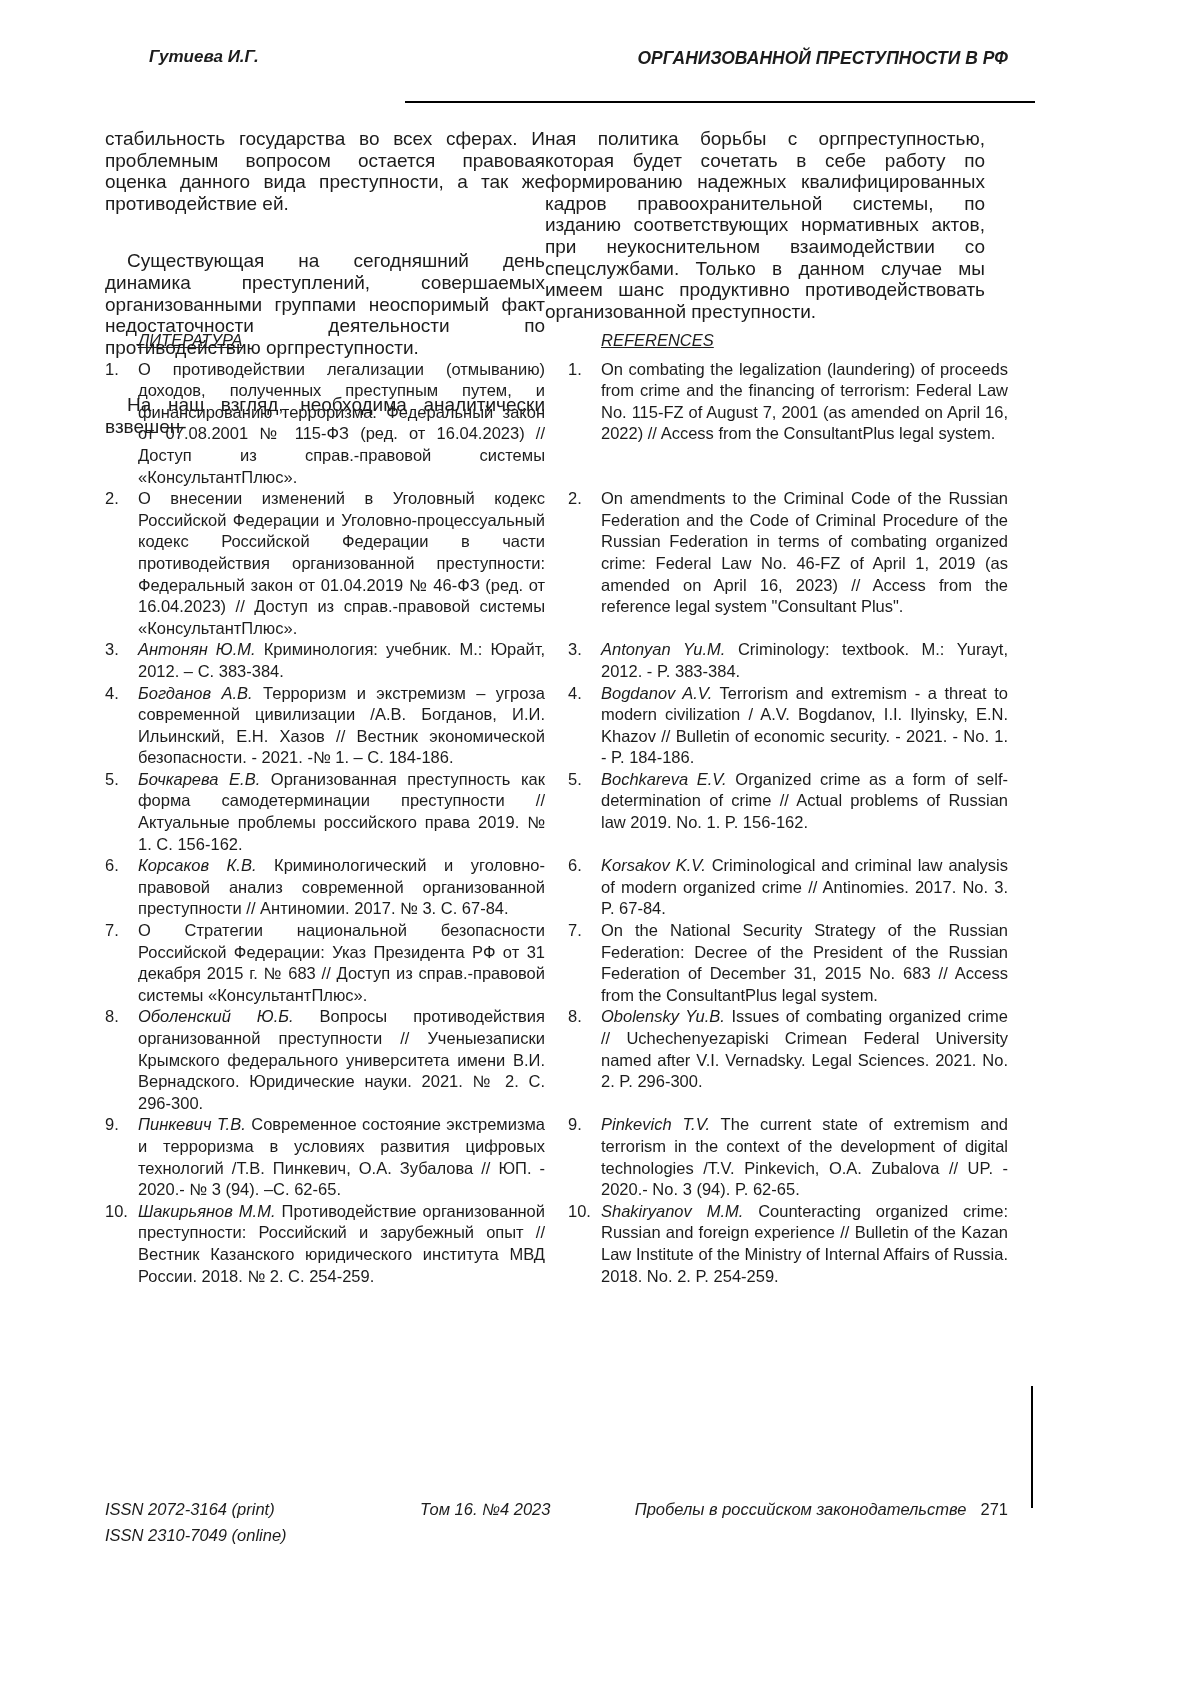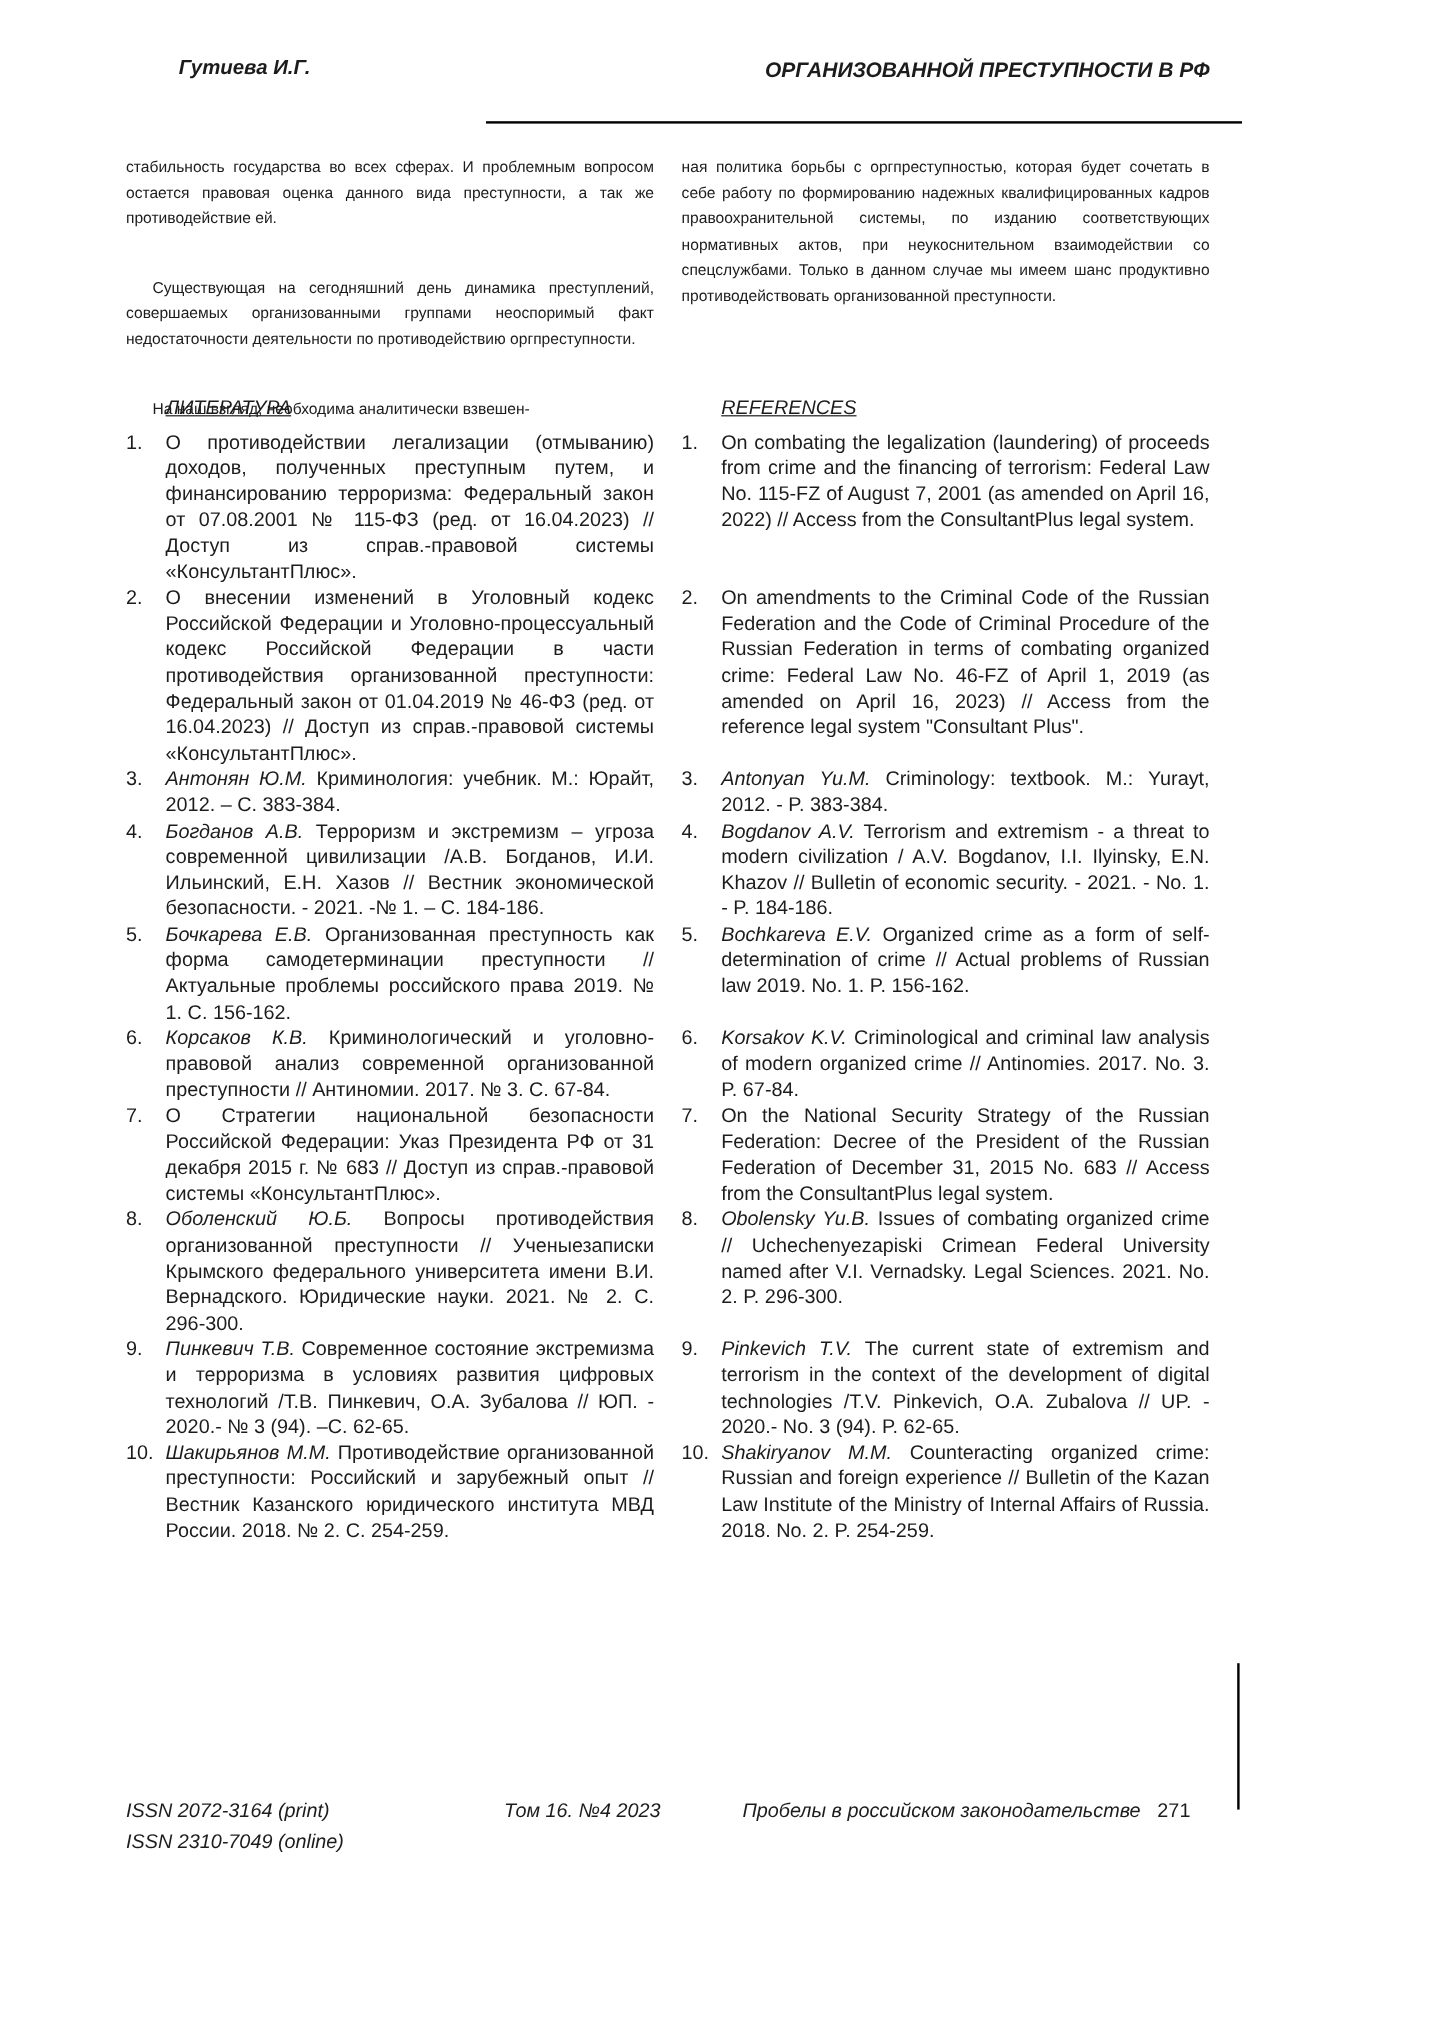--- a/index.html
+++ b/index.html
@@ -26,22 +26,22 @@
     line-height: 1.5;
   }
   .hrule {
     position: absolute; left: 405px; top: 101px;
     width: 630px; height: 2px; background: #000;
   }
 
   
   .intro {
     position: absolute; left: 105px; top: 128px; width: 903px;
-    display: grid; grid-template-columns: 440px 440px; column-gap: 23px;
-    font-size: 13px; line-height: 21.6px; text-align: justify;
+    display: grid; grid-template-columns: 440px 440px; 
+    font-size: 19px; line-height: 21.6px; text-align: justify;
   }
   .intro p { margin: 0; }
   .intro p.indent { text-indent: 22px; margin-top: 36px; }
 
   
   .refs {
     position: absolute; left: 105px; top: 330px; width: 903px;
     display: grid; grid-template-columns: 440px 440px; column-gap: 23px;
     font-size: 16.5px; line-height: 21.6px;
   }
@@ -58,21 +58,21 @@
   .vrule {
     position: absolute; left: 1031px; top: 1386px;
     width: 2px; height: 122px; background: #000;
   }
   .footer {
     position: absolute; left: 105px; top: 1497px; width: 903px;
     font-size: 16.5px; line-height: 1.55;
   }
   .footer-issn { position: absolute; left: 0; top: 0; font-style: italic; white-space: nowrap; }
   .footer-volume { position: absolute; left: 315px; top: 0; font-style: italic; white-space: nowrap; }
-  .footer-right { position: absolute; right: 16px; top: 0; white-space: nowrap; text-align: center; }
+  .footer-right { position: absolute; right: 0; top: 0; white-space: nowrap; text-align: center; }
   .footer-journal { font-style: italic; }
   .footer-page { font-style: normal; margin-left: 14px; }
 </style>
 </head>
 <body>
 
 <div class="page">
 
   <div class="header-author">Гутиева И.Г.</div>
   <div class="header-title">

